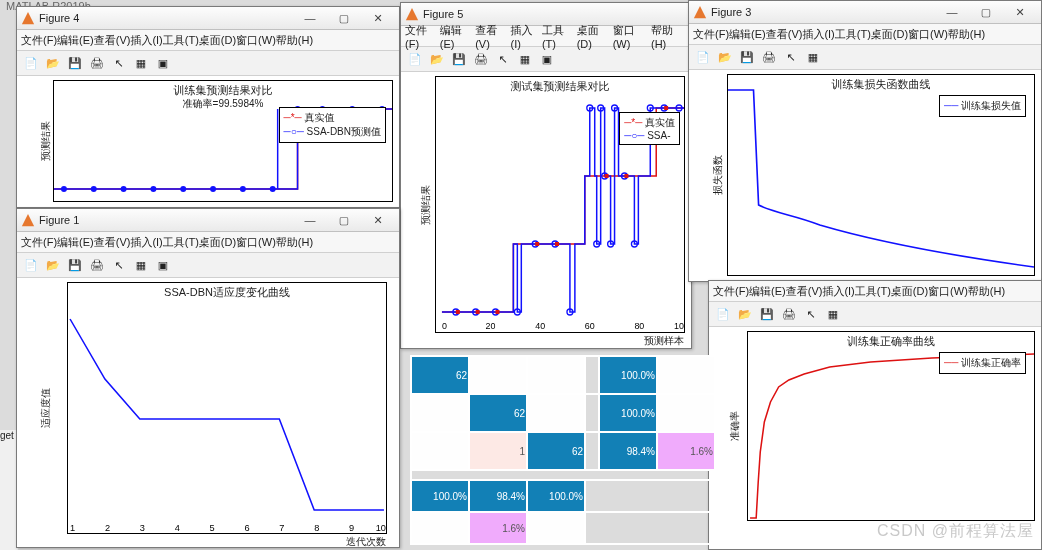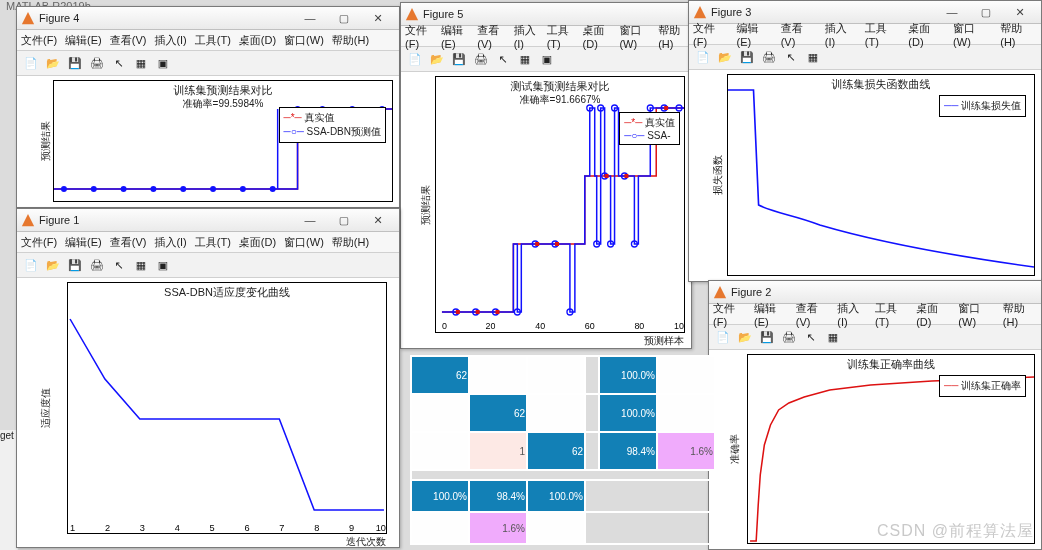--- a/index.html
+++ b/index.html
@@ -1,21 +1,21 @@
 <!DOCTYPE html>
 <html><head>
 <meta charset="utf-8">
 <style>
 html,body{margin:0;padding:0;width:1042px;height:550px;background:#dcdcdc;font-family:"Microsoft YaHei",Arial,sans-serif;font-size:11px;overflow:hidden;color:#222}
 .win{position:absolute;background:#fff;border:1px solid #7a7a7a;box-shadow:1px 1px 3px rgba(0,0,0,.25)}
 .titlebar{height:22px;background:linear-gradient(#fdfdfd,#eaeaea);border-bottom:1px solid #c0c0c0;display:flex;align-items:center;padding:0 4px;font-size:11px}
 .titlebar .mlogo{width:14px;height:14px;margin-right:4px}
 .titlebar .spacer{flex:1}
 .titlebar .wbtn{width:34px;height:20px;display:inline-flex;align-items:center;justify-content:center;color:#444}
-.menubar{height:20px;display:flex;align-items:center;gap:8px;padding:0 4px;border-bottom:1px solid #d0d0d0;background:#f7f7f7;font-size:11px;color:#222}
+.menubar{height:20px;display:flex;align-items:center;padding:0 4px;border-bottom:1px solid #d0d0d0;background:#f7f7f7;font-size:11px;color:#222}
 .menubar span{cursor:default}
 .toolbar{height:24px;display:flex;align-items:center;gap:2px;padding:0 4px;border-bottom:1px solid #d0d0d0;background:#f2f2f2}
 .tbbtn{width:20px;height:20px;display:flex;align-items:center;justify-content:center}
 .plot{position:relative;border:1px solid #000;margin:2px;}
 .axis-title{position:absolute;width:100%;text-align:center;top:2px;font-size:11px}
 .axis-sub{position:absolute;width:100%;text-align:center;top:16px;font-size:10px}
 .legend{position:absolute;border:1px solid #000;background:#fff;font-size:10px;padding:3px 4px}
 .ylabel{position:absolute;left:-18px;top:50%;transform:translateY(-50%) rotate(-90deg);font-size:10px;white-space:nowrap}
 .xlabel{position:absolute;bottom:-16px;width:100%;text-align:right;font-size:10px}
 .watermark{position:absolute;right:8px;bottom:8px;color:#c9c9c9;font-size:16px;letter-spacing:1px}
@@ -123,21 +123,20 @@
   <span class="tbbtn">📄</span>
   <span class="tbbtn">📂</span>
   <span class="tbbtn">💾</span>
   <span class="tbbtn">🖨</span>
   <span class="tbbtn">↖</span>
   <span class="tbbtn">▦</span>
   <span class="tbbtn">▣</span>
  </div>
  <div class="plot" style="height:255px;margin:4px 6px 6px 34px">
    <div class="axis-title">测试集预测结果对比</div>
-   <div class="axis-sub">准确率=91.6667%</div>
    <div class="ylabel" style="left:-30px">预测结果</div>
    <div class="xlabel">预测样本</div>
    <svg width="100%" height="100%" viewBox="0 0 250 255" preserveAspectRatio="none">
 
      <g font-size="9" fill="#000">
           <text x="-22" y="238">1</text>
           <text x="-26" y="204">1.5</text>
           <text x="-22" y="170">2</text>
           <text x="-26" y="136">2.5</text>
           <text x="-22" y="102">3</text>
@@ -239,27 +238,20 @@
         </g>
      <path d="M0,15 L25,15 L30,130 C45,138 65,140 90,150 C140,165 200,178 300,192" stroke="#11f" stroke-width="1.6" fill="none"></path>
    </svg>
    <div class="legend" style="right:8px;top:20px">
      <span style="color:#11f">──</span> <span>训练集损失值</span>
    </div>
  </div>
 </div>
 
 <div class="win" style="left:708px;top:280px;width:332px;height:268px">
- <div class="titlebar">
-  <svg class="mlogo" viewBox="0 0 16 16">
-        <path fill="#e6772e" d="M8 1l7 14H1z"></path>
-      </svg>
-  <span>Figure 2</span>
-      <span class="spacer"></span>
- </div>
  <div class="menubar">
   <span>文件(F)</span>
   <span>编辑(E)</span>
   <span>查看(V)</span>
   <span>插入(I)</span>
   <span>工具(T)</span>
   <span>桌面(D)</span>
   <span>窗口(W)</span>
   <span>帮助(H)</span>
  </div>

